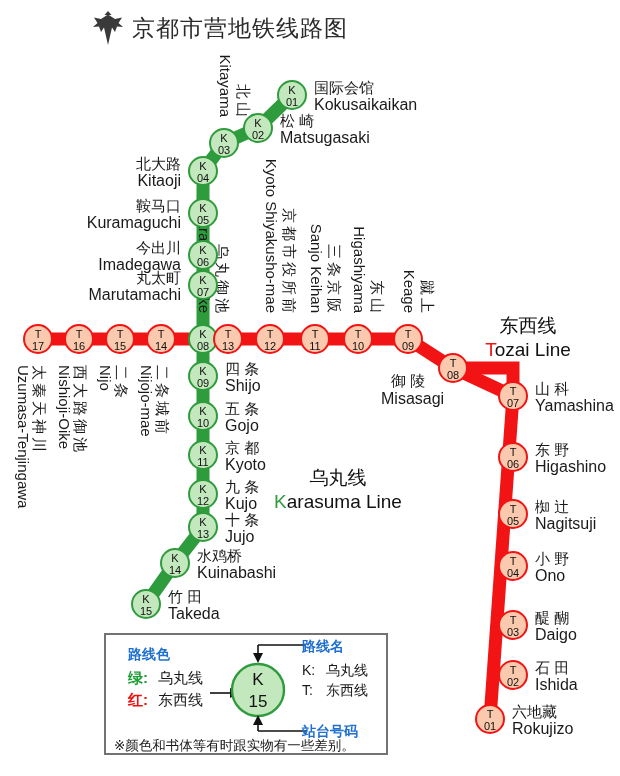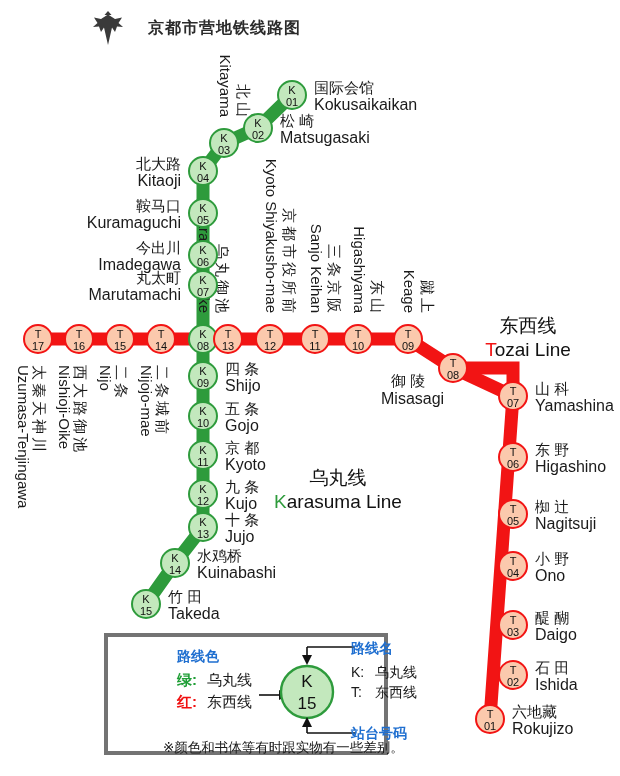--- a/index.html
+++ b/index.html
@@ -12,26 +12,26 @@
     position:relative;
   }
   #map-root{position:relative;width:620px;height:776px;}
   svg{display:block;}
   .title-bar{
     position:absolute;left:0;top:0;width:620px;height:56px;
     display:flex;align-items:center;
   }
   .logo-wrap{margin-left:88px;width:40px;height:40px;display:block;}
   .title-text{
-    margin-left:20px;font-size:16px;font-weight:bold;color:#2b2b2b;
+    margin-left:4px;font-size:23px;font-weight:normal;color:#2b2b2b;
     letter-spacing:1px;
   }
   .legend-box{
     position:absolute;left:104px;top:633px;width:284px;height:122px;
-    border:4px solid #737373;background:#fff;box-sizing:border-box;padding-left:47px;
+    border:2px solid #737373;background:#fff;box-sizing:border-box;
   }
   .lg-blue{fill:#1f6fd0;}
   .lg-green{fill:#1f9e36;}
   .lg-red{fill:#f01010;}
   .lg-dark{fill:#1a1a1a;}
 </style>
 </head>
 <body>
 
 <div id="map-root">

